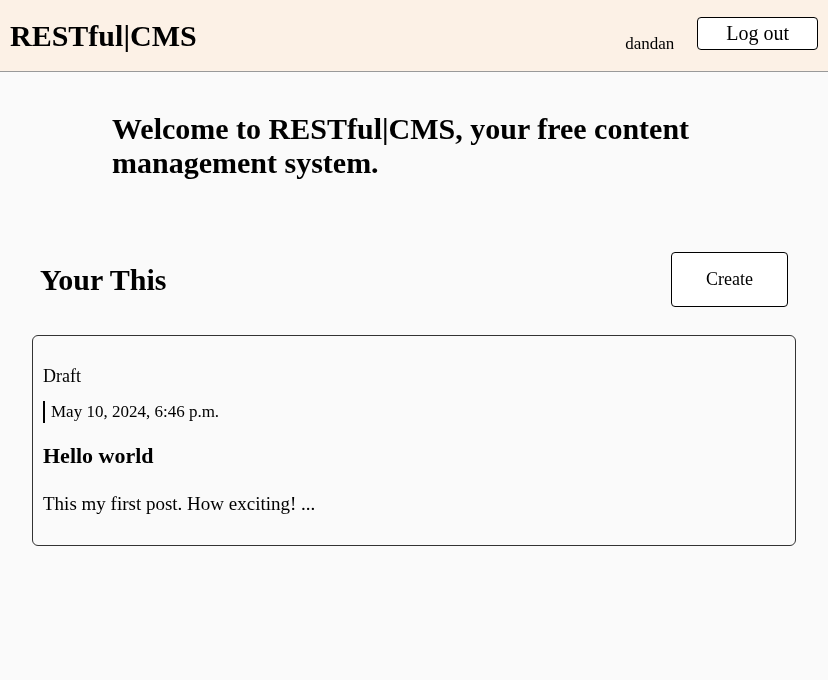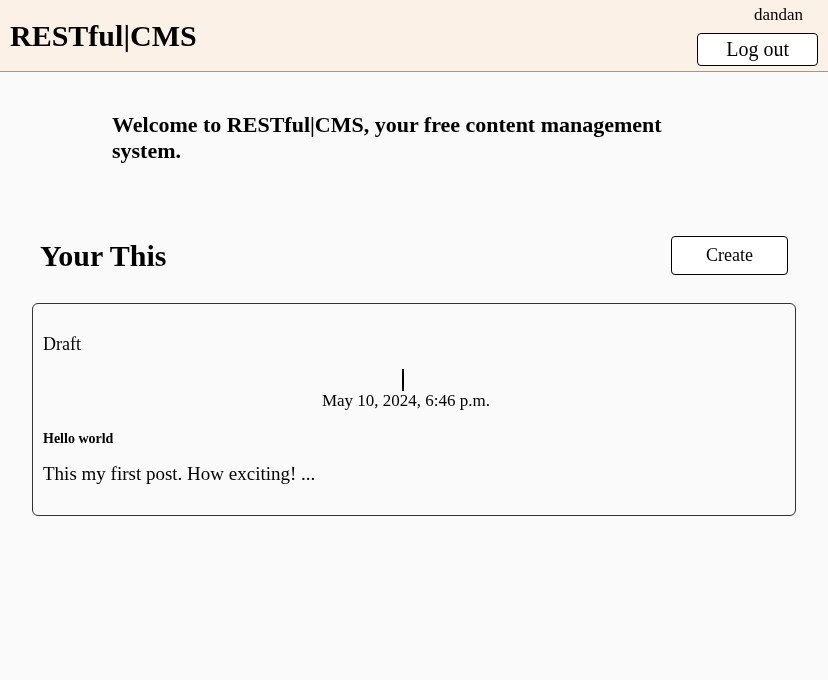--- a/index.html
+++ b/index.html
@@ -27,21 +27,20 @@
     }
     
     .site-title {
       font-size: 30px;
       font-weight: bold;
       color: #000;
     }
     
     .header-right {
       display: flex;
-      flex-direction: column;
       align-items: flex-end;
       gap: 8px;
     }
     
     .username {
       font-size: 17px;
       padding-right: 15px;
       padding-top: 4px;
     }
     
@@ -54,21 +53,21 @@
       font-family: inherit;
       cursor: pointer;
       margin-bottom: 4px;
     }
     
     .intro-section {
       padding: 40px 112px 20px 112px;
     }
     
     .intro-heading {
-      font-size: 22px;
+      font-size: 30px;
       font-weight: bold;
       margin-bottom: 22px;
     }
     
     .intro-text {
       font-size: 19px;
     }
     
     .blog-header {
       display: flex;
@@ -79,21 +78,21 @@
     
     .blog-title {
       font-size: 30px;
       font-weight: bold;
     }
     
     .create-btn {
       background: #fff;
       border: 1px solid #000;
       border-radius: 4px;
-      padding: 8px 34px;
+      padding: 16px 34px;
       font-size: 18px;
       font-family: inherit;
       cursor: pointer;
     }
     
     .post-card {
       margin: 8px 32px;
       border: 1px solid #333;
       border-radius: 6px;
       padding: 30px 26px 30px 10px;
@@ -102,38 +101,37 @@
     
     .post-status {
       font-size: 18px;
       margin-bottom: 14px;
     }
     
     .post-date-row {
       display: flex;
       align-items: center;
       margin-bottom: 20px;
-      flex-direction: column;
     }
     
     .post-date-bar {
       width: 2px;
       height: 22px;
       background: #000;
       margin-right: 6px;
     }
     
     .post-date {
       font-size: 17px;
     }
     
     .post-title {
-      font-size: 14px;
+      font-size: 22px;
       font-weight: bold;
-      margin-bottom: 16px;
+      margin-bottom: 24px;
     }
     
     .post-excerpt {
       font-size: 19px;
     }
   </style>
 </head>
 <body>
 
 <div class="header">

